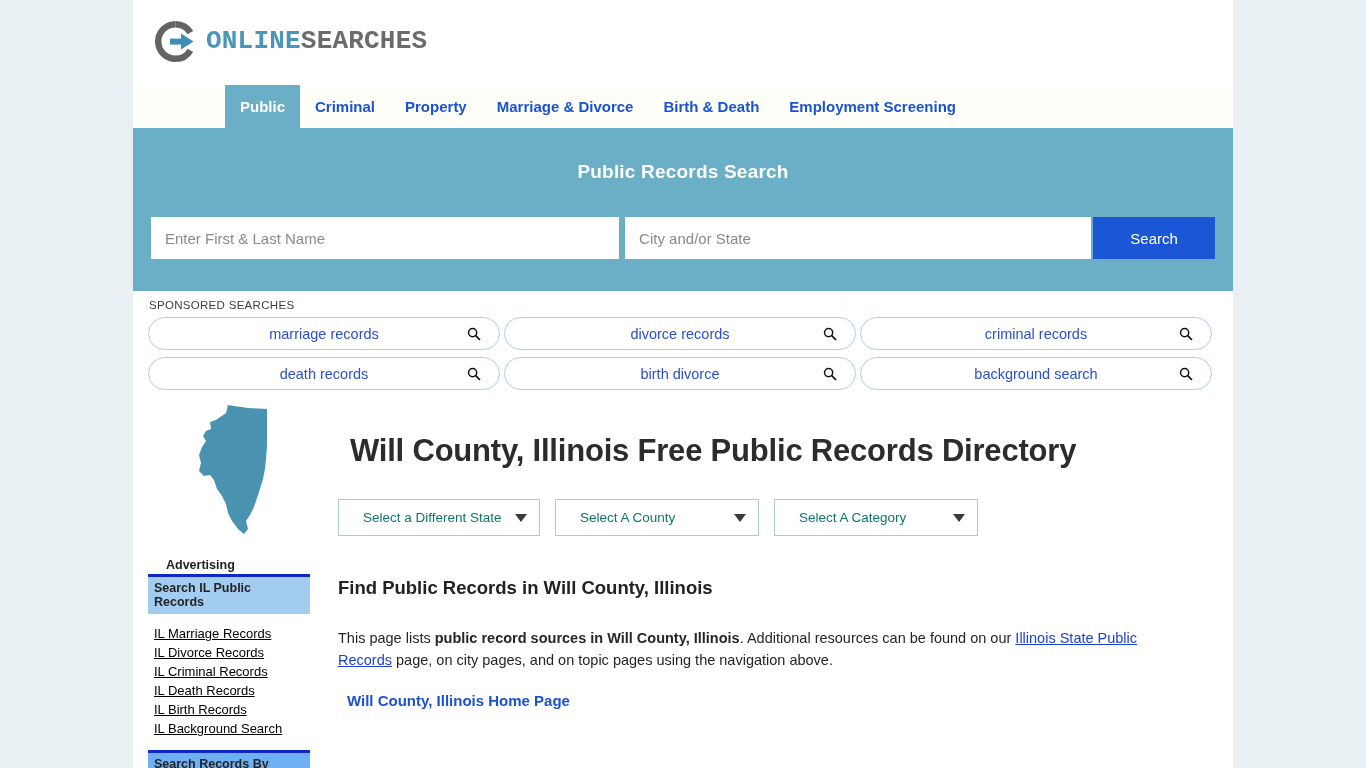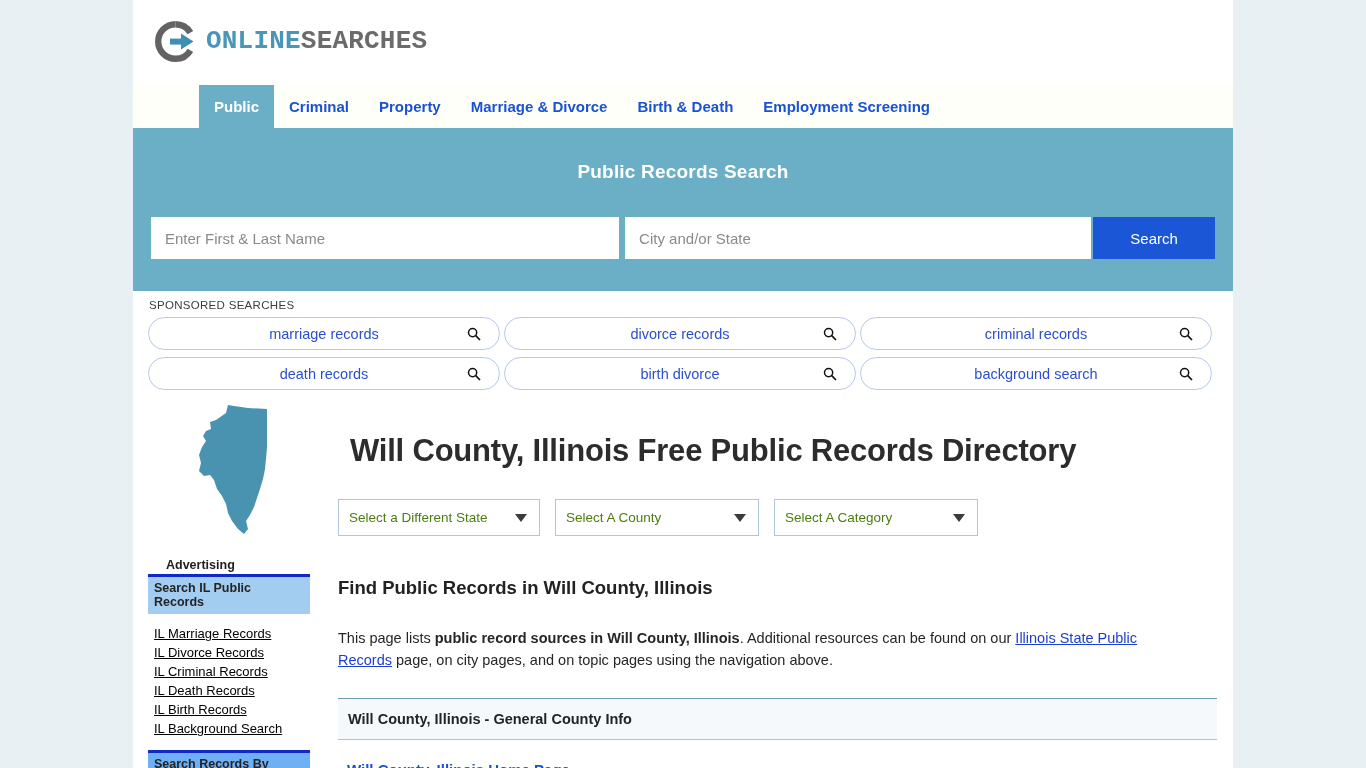--- a/index.html
+++ b/index.html
@@ -61,21 +61,21 @@
     width: 1100px;
     height: 43px;
     background: #fffffa;
     display: flex;
     align-items: flex-end;
   }
   .nav-inner {
     display: flex;
     align-items: stretch;
     height: 43px;
-    margin-left: 66px;
+    margin-left: 92px;
   }
   .nav-tab {
     display: flex;
     align-items: center;
     padding: 0 15px;
     font-size: 15px;
     font-weight: bold;
     color: #1a52d0;
     cursor: pointer;
     white-space: nowrap;
@@ -249,24 +249,24 @@
     display: flex;
     margin-top: 31px;
   }
   .sel {
     height: 37px;
     border: 1px solid #adc8d6;
     background: #ffffff;
     position: relative;
     display: flex;
     align-items: center;
-    padding-left: 10px;
+    padding-left: 24px;
     margin-right: 15px;
     font-size: 13.5px;
-    color: #4d7c0f;
+    color: #0f766e;
     cursor: pointer;
     box-sizing: border-box;
   }
   #sel-state { width: 202px; }
   #sel-county { width: 204px; }
   #sel-category { width: 204px; }
   .sel-arrow {
     position: absolute;
     right: 12px;
     top: 50%;
@@ -460,19 +460,18 @@
         <div class="sel" id="sel-category">
           <span>Select A Category</span>
           <span class="sel-arrow"></span>
         </div>
       </div>
 
       <h2 class="h2">Find Public Records in Will County, Illinois</h2>
 
       <p class="intro"><span>This page lists </span><b>public record sources in Will County, Illinois</b><span>. Additional resources can be found on our </span><a>Illinois State Public Records</a><span> page, on city pages, and on topic pages using the navigation above.</span></p>
 
-      <div class="section-head">Will County, Illinois - General County Info</div>
 
       <a class="result-link">Will County, Illinois Home Page</a>
     </div>
   </div>
 
 </div>
 
 </body></html>

